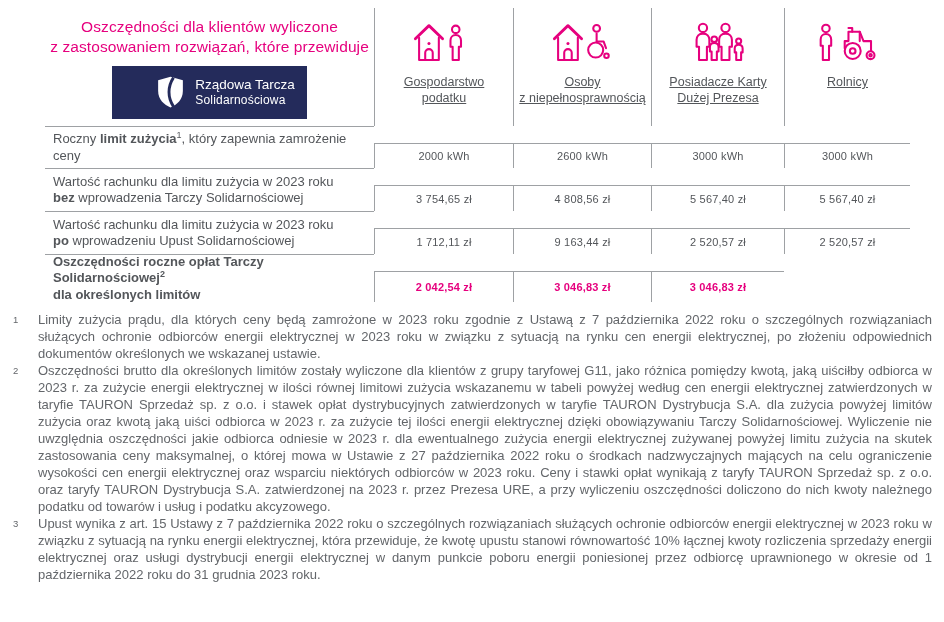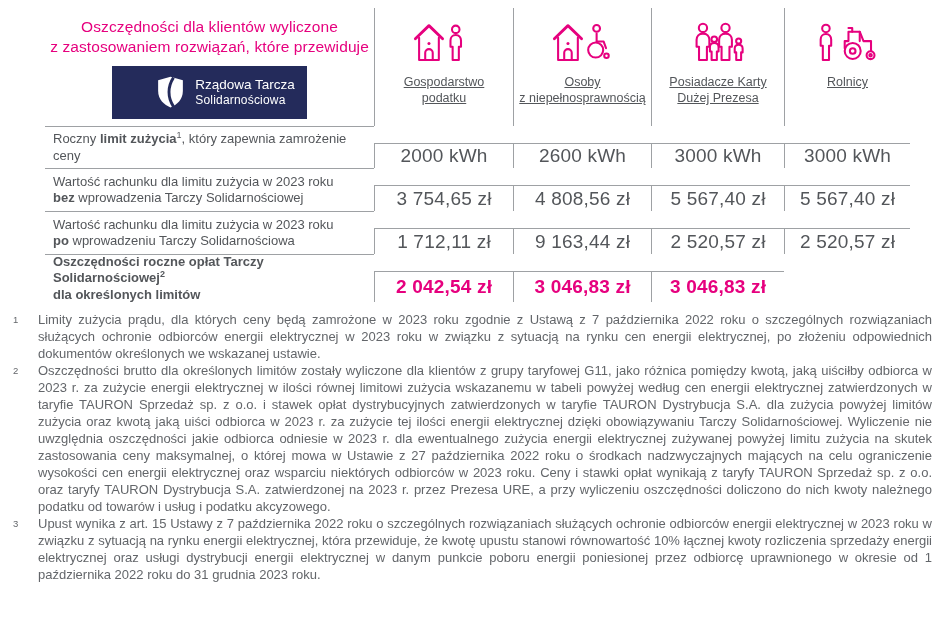--- a/index.html
+++ b/index.html
@@ -39,21 +39,21 @@
   .bt2 { font-size:12px; font-weight:normal; letter-spacing:.2px; }
 
   
   .colhead { flex-direction:column; align-items:center; padding-top:11px;text-decoration:underline; }
   .icon { height:48px; display:flex; align-items:center; justify-content:center; color:var(--pink,#E6007E); }
   .collabel { margin-top:7px; font-size:12.5px; line-height:16px; text-align:center; color:var(--text,#53565A); }
 
   
   .labelcell { align-items:center; padding:0 10px 0 8px; font-size:13px; line-height:16.5px; }
   .labelcell b { font-weight:bold; }
-  .valcell { align-items:center; justify-content:center; font-size:19px; letter-spacing:.2px;margin-top:17px; }
+  .valcell { align-items:center; justify-content:center; font-size:11px; letter-spacing:.2px;margin-top:17px; }
   .hl { color:var(--pink,#E6007E); font-weight:bold; }
   .boldrow { font-weight:bold; }
   sup.fnref { font-size:9px; vertical-align:super; line-height:0; }
 
   
   .footnotes { position:absolute; left:10px; right:12px; top:311px; }
   .fn { display:flex; }
   .fn-marker { flex:none; width:28px; font-size:9.5px; padding-top:3px; padding-left:3px; color:var(--footnote,#63666A); }
   .fn-text {
     flex:1; font-size:13px; line-height:17px; text-align:justify;
@@ -185,21 +185,21 @@
       </div>
     </div>
     <div class="cell valcell bL bT">3 754,65 zł</div>
     <div class="cell valcell bL bT">4 808,56 zł</div>
     <div class="cell valcell bL bT">5 567,40 zł</div>
     <div class="cell valcell bL bT">5 567,40 zł</div>
 
     <div class="cell labelcell bT">
       <div>
         <span>Wartość rachunku dla limitu zużycia w 2023 roku</span><br>
-        <b>po</b><span> wprowadzeniu Tarczy Solidarnościowa</span>
+        <b>po</b><span> wprowadzeniu Upust Solidarnościowej</span>
       </div>
     </div>
     <div class="cell valcell bL bT">1 712,11 zł</div>
     <div class="cell valcell bL bT">9 163,44 zł</div>
     <div class="cell valcell bL bT">2 520,57 zł</div>
     <div class="cell valcell bL bT">2 520,57 zł</div>
 
     <div class="cell labelcell boldrow bT">
       <div>
         <b>Oszczędności roczne opłat Tarczy Solidarnościowej</b><sup class="fnref">2</sup><br>

